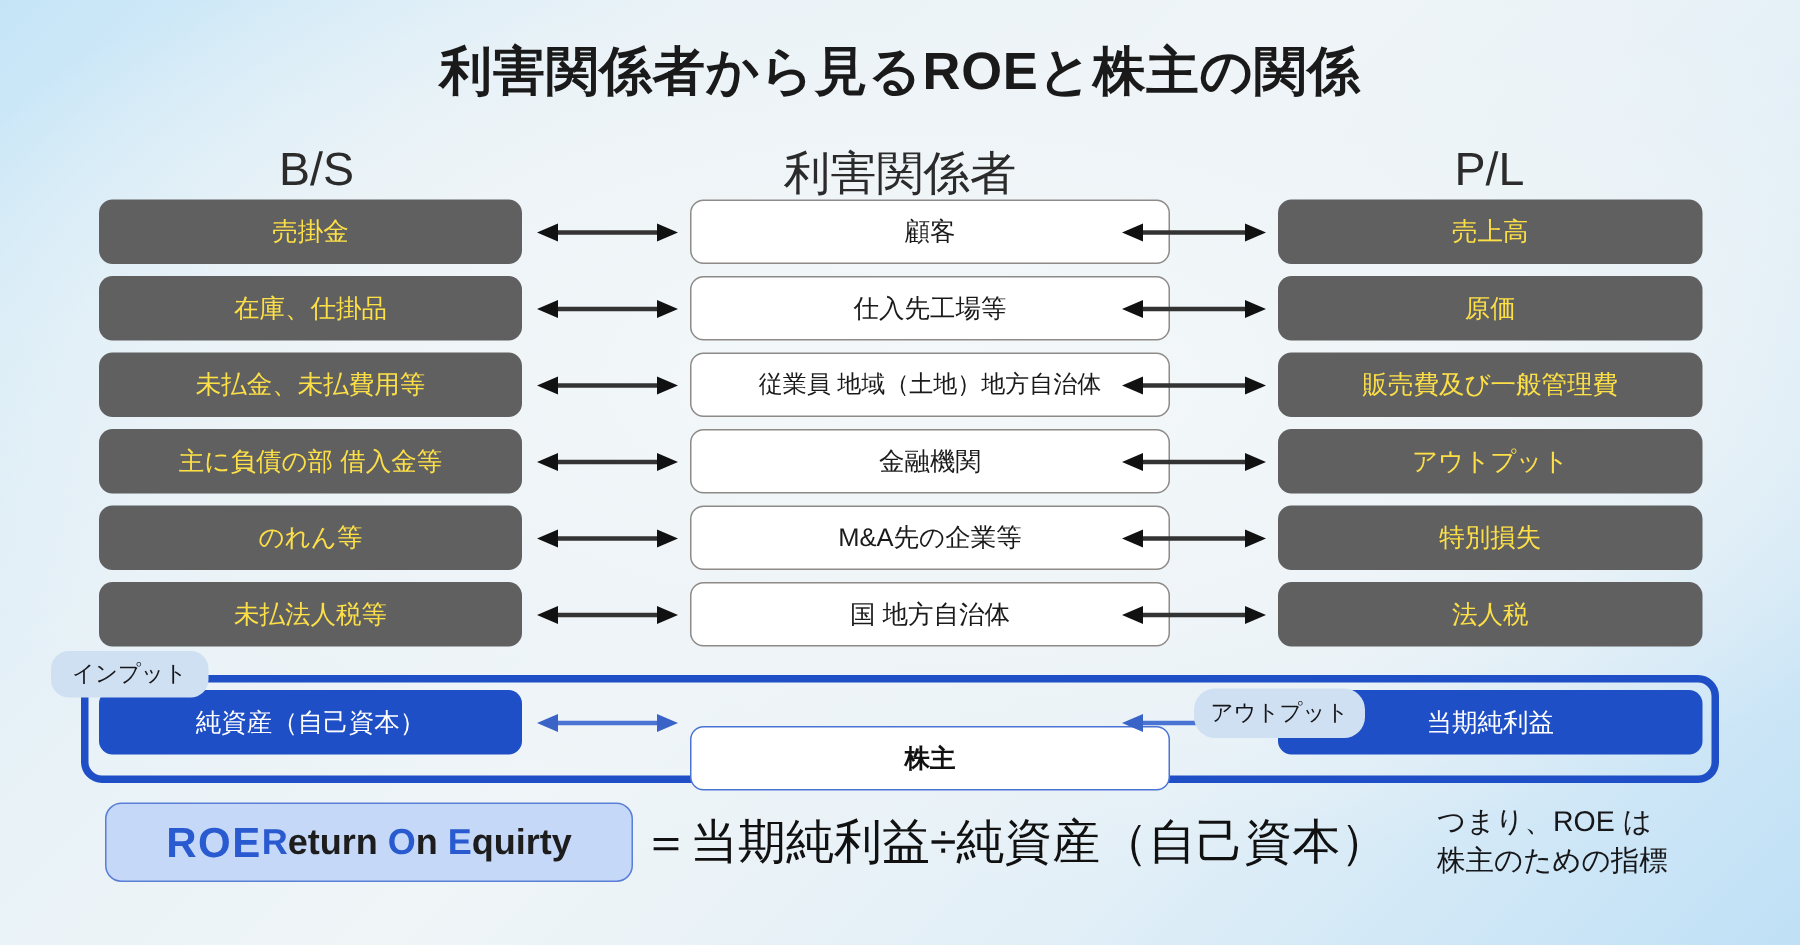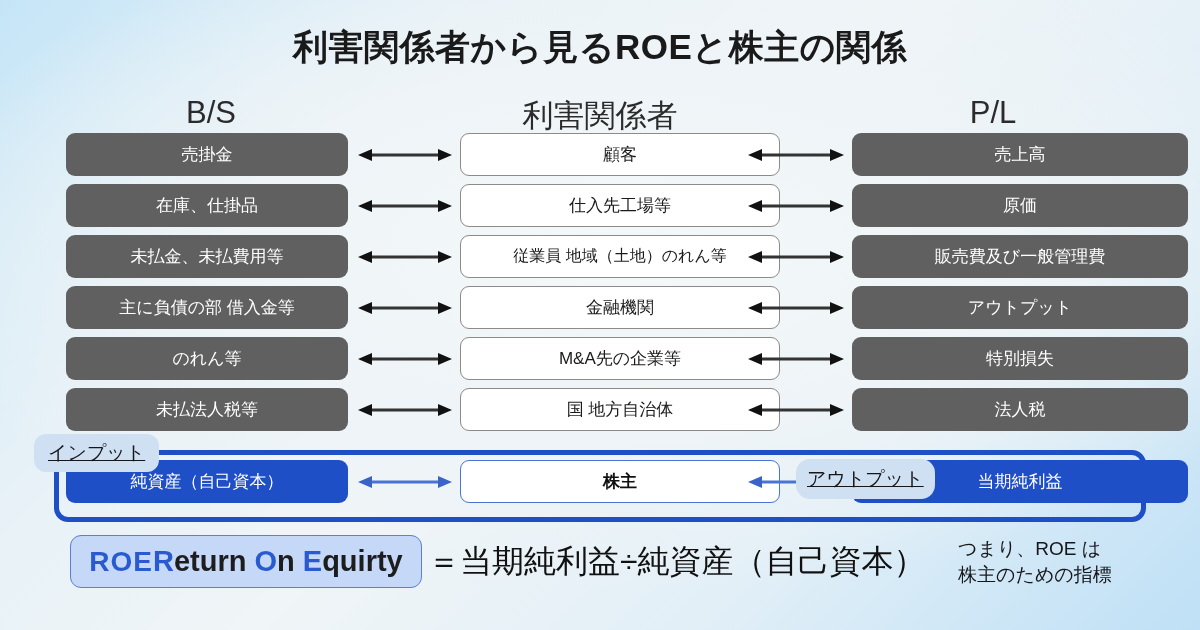--- a/index.html
+++ b/index.html
@@ -39,26 +39,26 @@
   .cell{
     position:absolute;top:0;height:43px;
     border-radius:9px;
     display:flex;align-items:center;justify-content:center;
     font-size:17px;
     box-sizing:border-box;
     white-space:nowrap;
   }
   .cell.left  {left:66px;  width:282px;}
   .cell.mid   {left:460px; width:320px;}
-  .cell.right {left:852px; width:336px;}
-
-  .gray{background:#606061;color:#ffffff;}
+  .cell.right {left:852px; width:283px;}
+
+  .gray{background:#606061;color:#fde047;}
   .white{background:#ffffff;color:#1a1a1a;border:1.6px solid #8d8a88;}
   .blue{background:#1f4fc6;color:#ffffff;}
-  .white-blue{background:#ffffff;color:#111;border:1.8px solid #4a74d4;font-weight:bold;}
+  .white-blue{background:#ffffff;color:#111;border:1.8px solid #4a74d4;font-weight:bold;margin-top:24px;}
 
   
   .arrow{position:absolute;height:43px;top:0;display:flex;align-items:center;}
   .arrow.a1{left:356px;width:98px;}
   .arrow.a2{left:746px;width:100px;}
   .arrow svg{display:block;}
 
   
   .band{
     position:absolute;left:54px;top:450px;width:1092px;height:72px;
@@ -66,37 +66,37 @@
     box-sizing:border-box;
     background:transparent;
   }
   .band-row{position:absolute;left:0;top:460px;width:1200px;height:43px;}
 
   
   .badge{
     position:absolute;
     background:#cfe0f2;color:#16161a;
     border-radius:12px;
-    font-size:19px;
+    font-size:15px;
     padding:6px 14px;
     white-space:nowrap;
-    display:flex;align-items:center;justify-content:center;text-decoration:underline;
+    display:flex;align-items:center;justify-content:center;
   }
   .badge.input{left:34px;top:434px;}
   .badge.output{left:796px;top:459px;border-radius:14px;padding:7px 11px;}
 
   
   .roe-pill{
     position:absolute;left:70px;top:535px;width:352px;height:53px;
     background:#c5d8f7;border:1.6px solid #5a7fd6;border-radius:11px;
     display:flex;align-items:center;justify-content:center;gap:0;
     box-sizing:border-box;
   }
   .roe-abbr{font-size:28px;font-weight:bold;color:#2a5ad0;letter-spacing:1px;}
-  .roe-full{font-size:29px;font-weight:bold;color:#1d1d1d;}
+  .roe-full{font-size:24px;font-weight:bold;color:#1d1d1d;}
   .roe-full .hl{color:#2a5ad0;}
 
   .formula{
     position:absolute;left:428px;top:536px;
     font-size:32px;color:#111;white-space:nowrap;line-height:51px;
   }
   .note{
     position:absolute;left:958px;top:536px;
     font-size:19px;color:#17171a;line-height:26px;white-space:nowrap;
   }
@@ -154,21 +154,21 @@
 
   <div class="row" style="top:235px;">
     <div class="cell left gray">未払金、未払費用等</div>
     <div class="arrow a1">
       <svg width="98" height="20" viewBox="0 0 98 20">
           <path d="M14 10 L84 10" stroke="#333" stroke-width="3"></path>
           <path d="M2 10 L16 4 L16 16 Z" fill="#111"></path>
           <path d="M96 10 L82 4 L82 16 Z" fill="#111"></path>
         </svg>
     </div>
-    <div class="cell mid white" style="font-size:16px;">従業員  地域（土地）のれん等</div>
+    <div class="cell mid white" style="font-size:16px;">従業員  地域（土地）地方自治体</div>
     <div class="arrow a2">
       <svg width="100" height="20" viewBox="0 0 100 20">
           <path d="M14 10 L86 10" stroke="#333" stroke-width="3"></path>
           <path d="M2 10 L16 4 L16 16 Z" fill="#111"></path>
           <path d="M98 10 L84 4 L84 16 Z" fill="#111"></path>
         </svg>
     </div>
     <div class="cell right gray">販売費及び一般管理費</div>
   </div>
 

